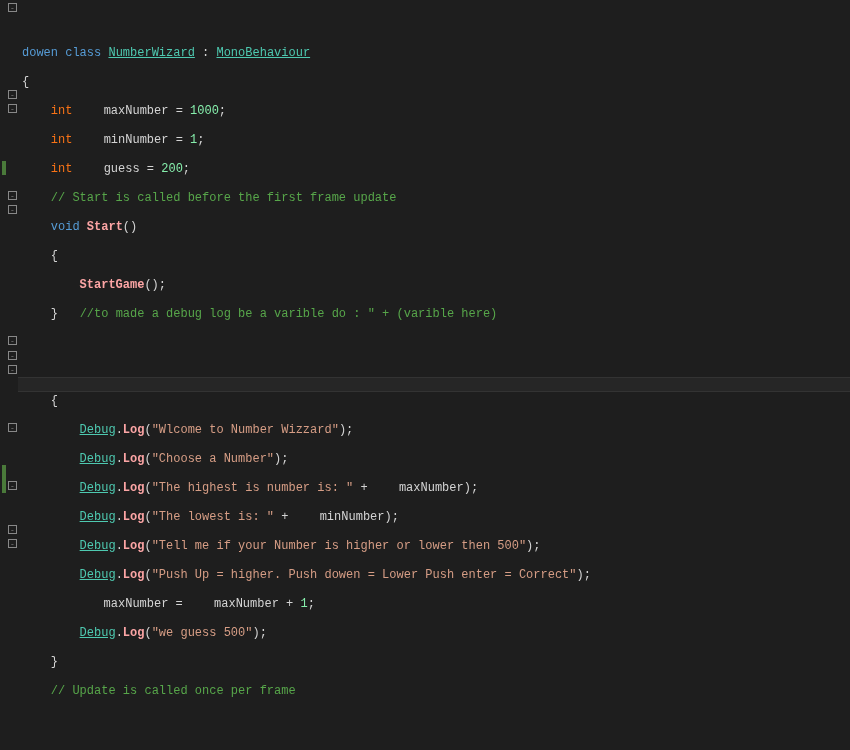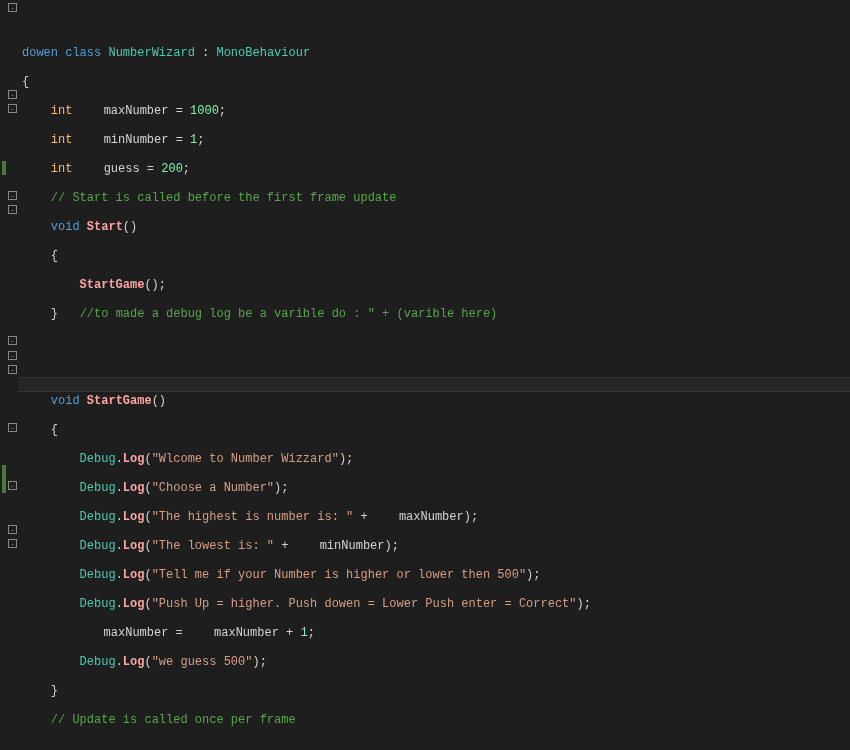--- a/index.html
+++ b/index.html
@@ -58,22 +58,22 @@
   .cursor-line {
     position: absolute;
     left: 0; right: 0;
     height: 14.5px;
     background: rgba(255,255,255,0.04);
     border-top: 1px solid #333;
     border-bottom: 1px solid #333;
     pointer-events: none;
   }
   .kw { color: #569cd6; }
-  .type { color: #fdba74; }
-  .cls { color: #4ec9b0; }
+  .type { color: #f97316; }
+  .cls { color: #4ec9b0; text-decoration: underline; }
   .mtd { color: #fca5a5; font-weight: bold; }
   .str { color: #d69d85; }
   .num { color: #86efac; }
   .cmt { color: #57a64a; text-align: center; }
   .op  { color: #d4d4d4; }
   .id  { color: #d4d4d4; padding-left: 24px; }
   .pn  { color: #d4d4d4; }
 </style>
 </head>
 <body>
@@ -106,21 +106,20 @@
 <div class="ln">    <span class="type">int</span> <span class="id">maxNumber</span> <span class="op">=</span> <span class="num">1000</span><span class="pn">;</span></div>
 <div class="ln">    <span class="type">int</span> <span class="id">minNumber</span> <span class="op">=</span> <span class="num">1</span><span class="pn">;</span></div>
 <div class="ln">    <span class="type">int</span> <span class="id">guess</span> <span class="op">=</span> <span class="num">200</span><span class="pn">;</span></div>
 <div class="ln">    <span class="cmt">// Start is called before the first frame update</span></div>
 <div class="ln">    <span class="kw">void</span> <span class="mtd">Start</span><span class="pn">()</span></div>
 <div class="ln">    <span class="pn">{</span></div>
 <div class="ln">        <span class="mtd">StartGame</span><span class="pn">();</span></div>
 <div class="ln">    <span class="pn">}</span>   <span class="cmt">//to made a debug log be a varible do : " + (varible here)</span></div>
 <div class="ln">&nbsp;</div>
 <div class="ln">&nbsp;</div>
-<div class="ln">    <span class="kw">void</span> <span class="mtd">StartGame</span><span class="pn">()</span></div>
 <div class="ln">    <span class="pn">{</span></div>
 <div class="ln">        <span class="cls">Debug</span><span class="pn">.</span><span class="mtd">Log</span><span class="pn">(</span><span class="str">"Wlcome to Number Wizzard"</span><span class="pn">);</span></div>
 <div class="ln">        <span class="cls">Debug</span><span class="pn">.</span><span class="mtd">Log</span><span class="pn">(</span><span class="str">"Choose a Number"</span><span class="pn">);</span></div>
 <div class="ln">        <span class="cls">Debug</span><span class="pn">.</span><span class="mtd">Log</span><span class="pn">(</span><span class="str">"The highest is number is: "</span><span class="op"> + </span><span class="id">maxNumber</span><span class="pn">);</span></div>
 <div class="ln">        <span class="cls">Debug</span><span class="pn">.</span><span class="mtd">Log</span><span class="pn">(</span><span class="str">"The lowest is: "</span><span class="op"> + </span><span class="id">minNumber</span><span class="pn">);</span></div>
 <div class="ln">        <span class="cls">Debug</span><span class="pn">.</span><span class="mtd">Log</span><span class="pn">(</span><span class="str">"Tell me if your Number is higher or lower then 500"</span><span class="pn">);</span></div>
 <div class="ln">        <span class="cls">Debug</span><span class="pn">.</span><span class="mtd">Log</span><span class="pn">(</span><span class="str">"Push Up = higher. Push dowen = Lower Push enter = Correct"</span><span class="pn">);</span></div>
 <div class="ln">        <span class="id">maxNumber</span><span class="op"> = </span><span class="id">maxNumber</span> <span class="op">+</span> <span class="num">1</span><span class="pn">;</span></div>
 <div class="ln">        <span class="cls">Debug</span><span class="pn">.</span><span class="mtd">Log</span><span class="pn">(</span><span class="str">"we guess 500"</span><span class="pn">);</span></div>
 <div class="ln">    <span class="pn">}</span></div>

